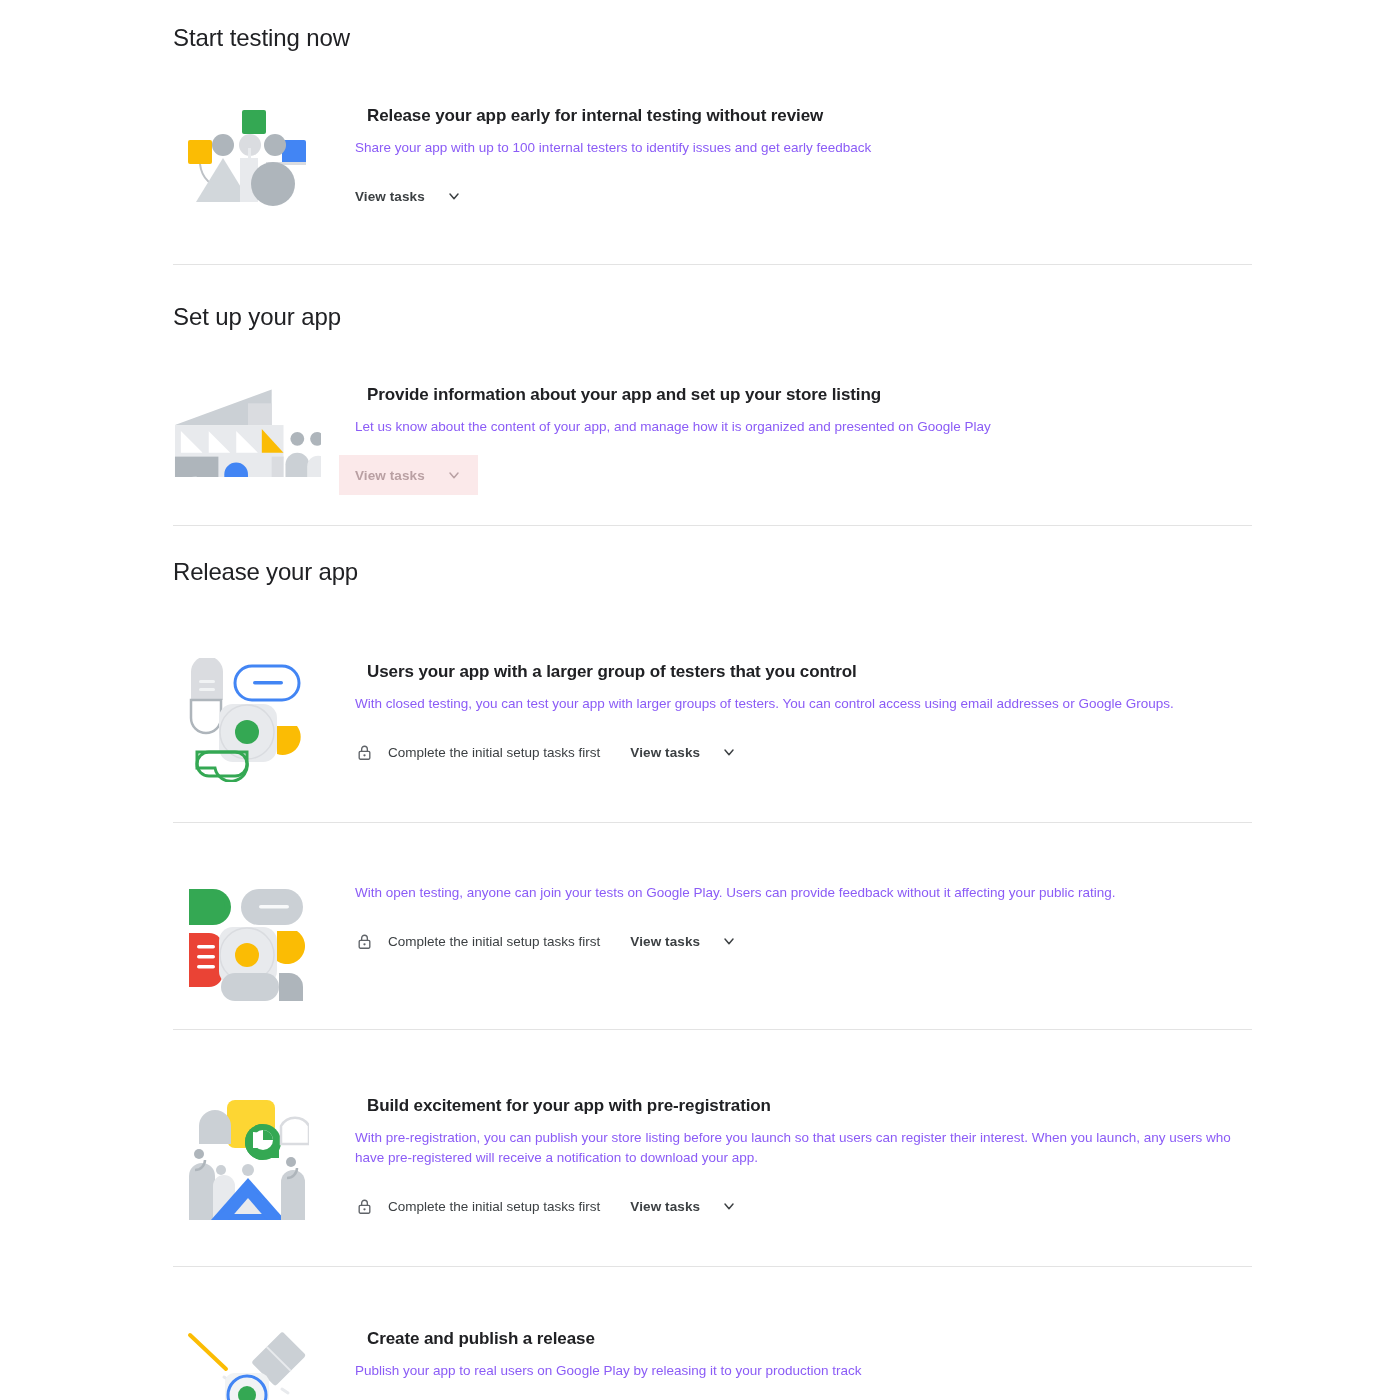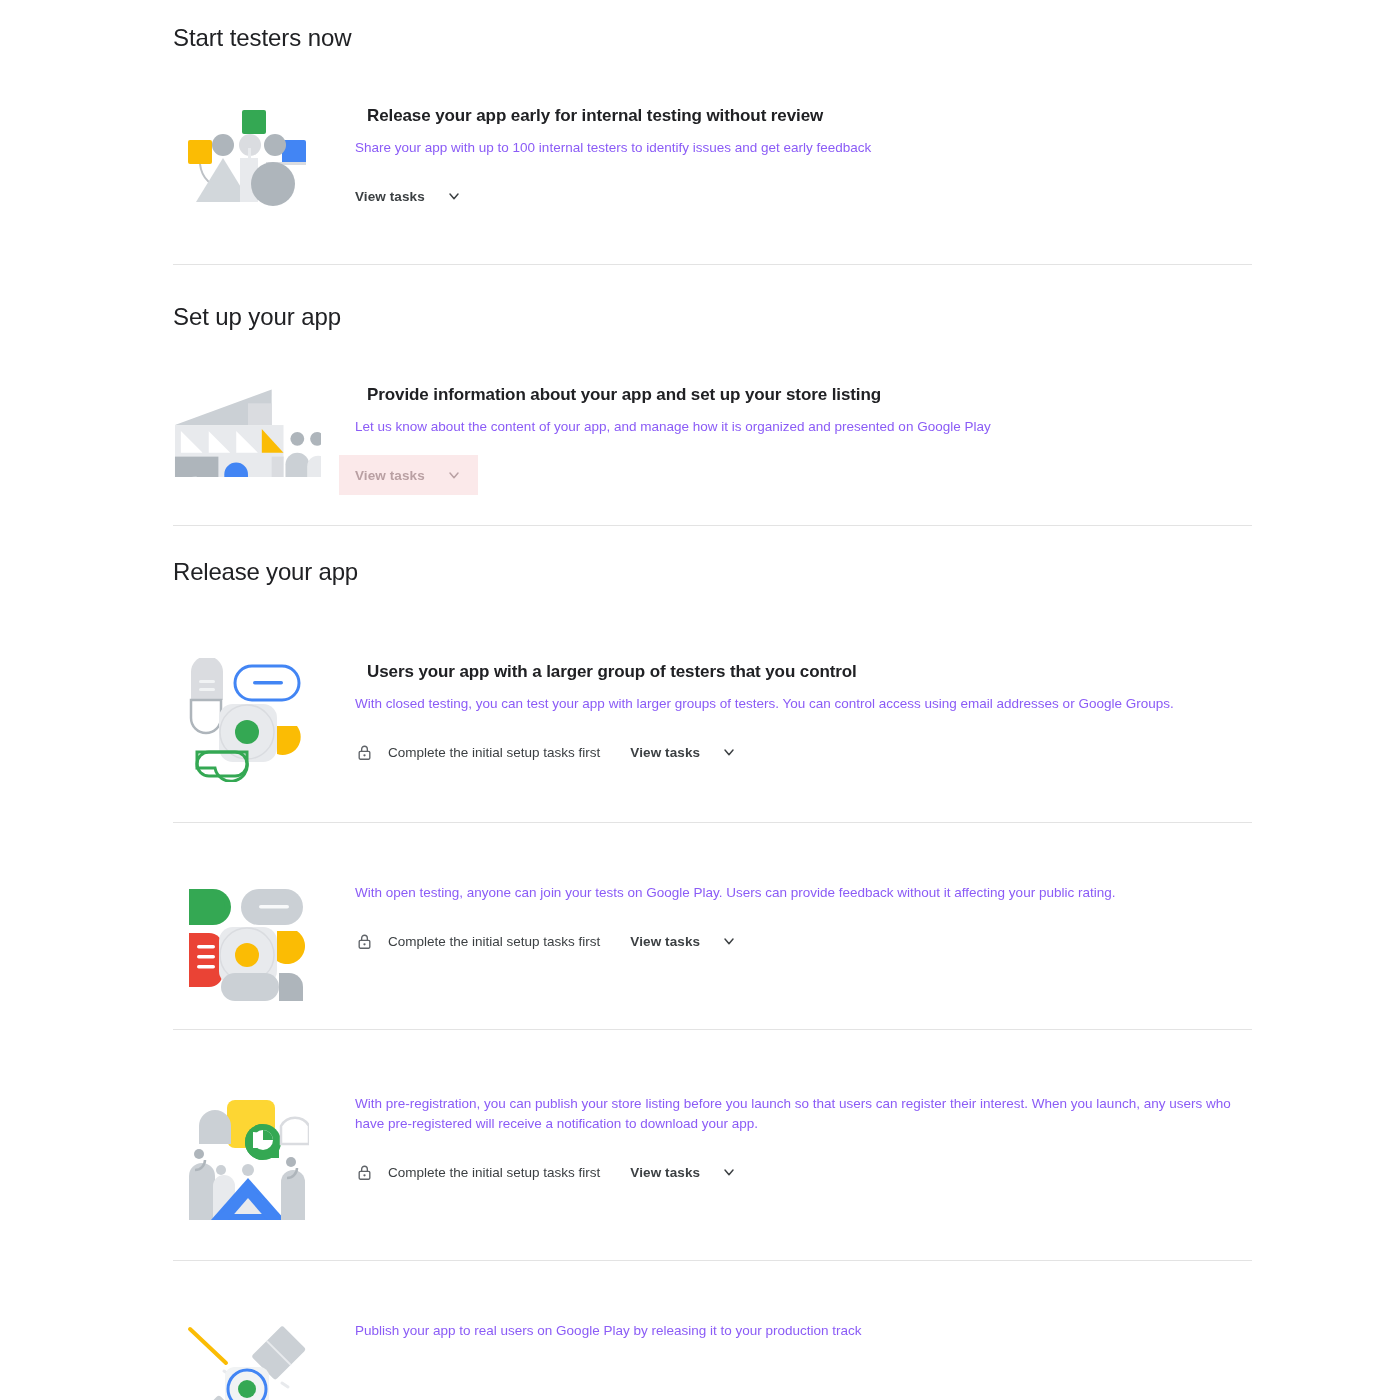--- a/index.html
+++ b/index.html
@@ -140,21 +140,21 @@
   .sp-48  { height: 48px; }
   .sp-58  { height: 58px; }
   .sp-62  { height: 62px; }
   .sp-70  { height: 70px; }
 </style>
 </head>
 <body>
 
 <div class="page">
 
-  <h2 class="section-title">Start testers now</h2>
+  <h2 class="section-title">Start testing now</h2>
 
   <div class="sp-48"></div>
 
   <div class="card-row">
     <div class="card-art">
       <svg width="138" height="110" viewBox="0 0 138 110" aria-hidden="true">
 
         <rect x="64" y="8" width="24" height="24" rx="2" fill="#34A853"></rect>
 
         <rect x="10" y="38" width="24" height="24" rx="2" fill="#FBBC04"></rect>
@@ -401,20 +401,21 @@
         <path d="M63 92 L 96 128 L 82 128 L 63 106 Z" fill="#4285F4"></path>
         <path d="M63 92 L 30 128 L 44 128 L 63 106 Z" fill="#4285F4"></path>
         <path d="M47 126 L 79 126 L 83 128 L 43 128 Z" fill="#4285F4"></path>
 
         <circle cx="106" cy="70" r="5" fill="#AEB5BB"></circle>
         <path d="M96 128 L 96 90 A 12 12 0 0 1 120 90 L 120 128 Z" fill="#CBD0D5"></path>
         <path d="M112 76 a 10 10 0 0 1 -10 10" fill="none" stroke="#AEB5BB" stroke-width="2.5"></path>
       </svg>
     </div>
     <div class="card-body">
+      <div class="card-title">Build excitement for your app with pre-registration</div>
       <p class="card-desc">With pre-registration, you can publish your store listing before you launch so that users can register their interest. When you launch, any users who have pre-registered will receive a notification to download your app.</p>
       <div class="card-actions">
         <div class="locked-note">
           <span class="lock-icon">
             <svg width="17" height="17" viewBox="0 0 24 24" fill="none" stroke="currentColor" stroke-width="1.9">
               <rect x="4.5" y="10.5" width="15" height="11" rx="1.6"></rect>
               <path d="M8 10.5 V7.2 a4 4 0 0 1 8 0 v3.3"></path>
               <circle cx="12" cy="16" r="1.6" fill="currentColor" stroke="none"></circle>
             </svg>
           </span>
@@ -456,20 +457,21 @@
         <line x1="46" y1="52" x2="52" y2="56" stroke="#E8EAED" stroke-width="3" stroke-linecap="round"></line>
         <line x1="104" y1="64" x2="110" y2="68" stroke="#E8EAED" stroke-width="3" stroke-linecap="round"></line>
         <line x1="84" y1="124" x2="90" y2="128" stroke="#E8EAED" stroke-width="3" stroke-linecap="round"></line>
 
         <rect x="47" y="48" width="44" height="44" rx="9" fill="#F1F3F4"></rect>
         <circle cx="69" cy="70" r="19" fill="none" stroke="#4285F4" stroke-width="3"></circle>
         <circle cx="69" cy="70" r="9" fill="#34A853"></circle>
       </svg>
     </div>
     <div class="card-body">
+      <div class="card-title">Create and publish a release</div>
       <p class="card-desc">Publish your app to real users on Google Play by releasing it to your production track</p>
       <div class="card-actions">
 
         <button class="view-tasks">
           
           
         </button>
       </div>
     </div>
   </div>

